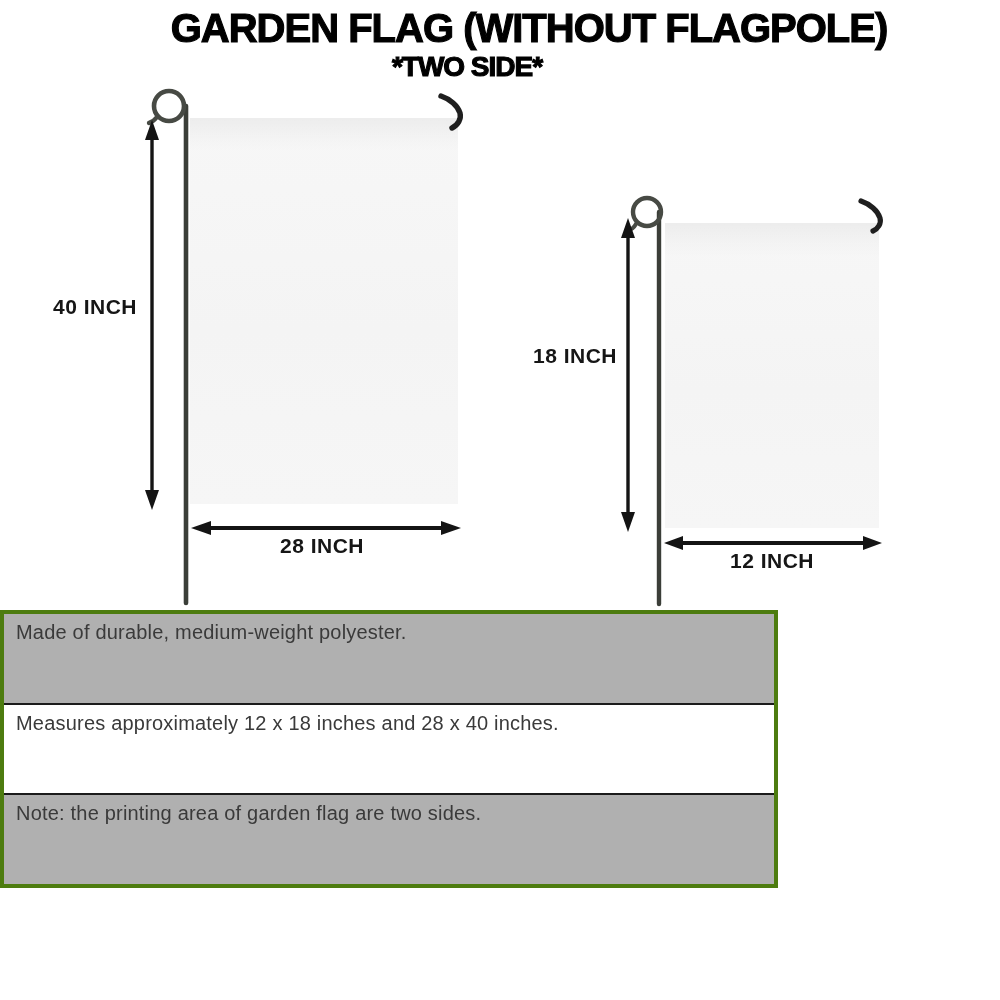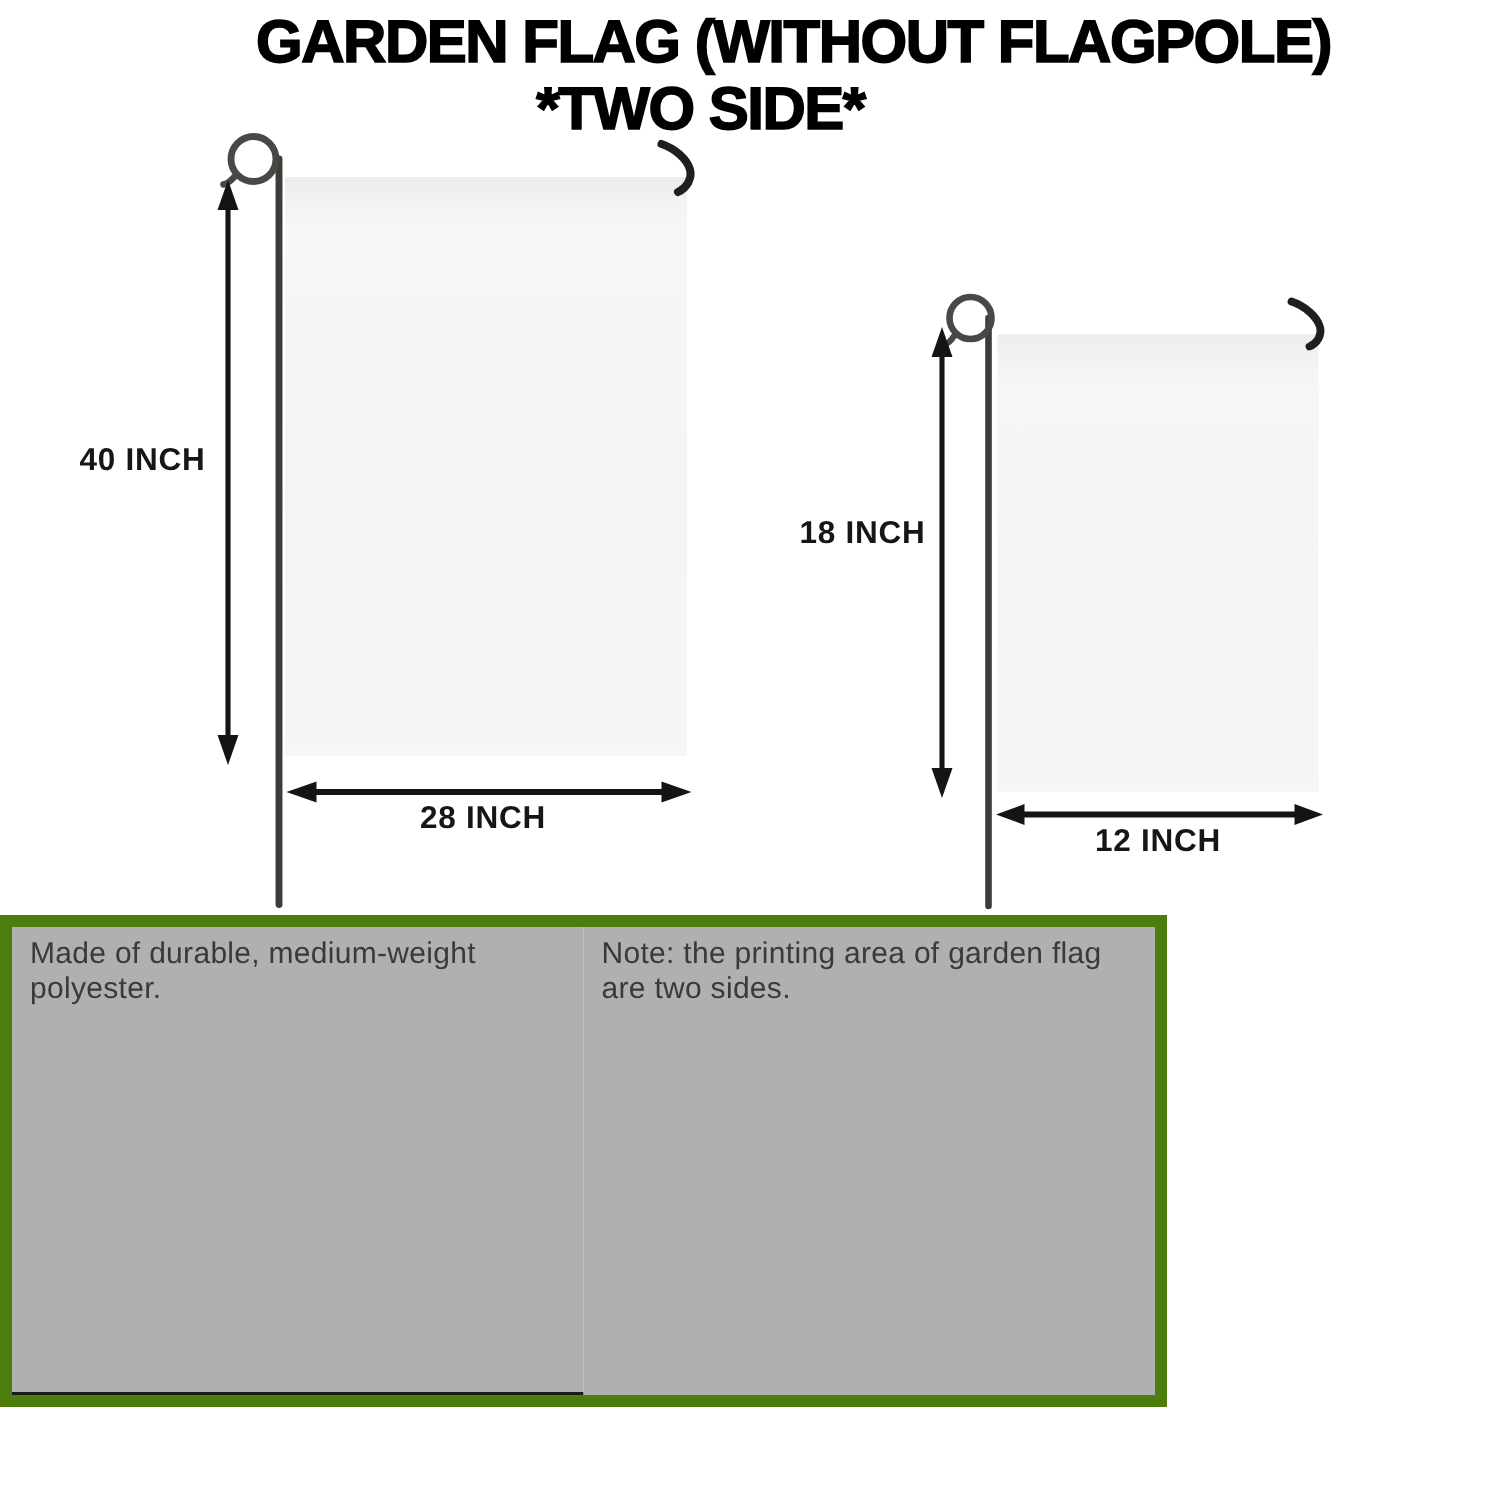--- a/index.html
+++ b/index.html
@@ -8,21 +8,21 @@
     font-family:"Liberation Sans", sans-serif;overflow:hidden;
   }
   
   .title-line1{
     position:absolute;top:6px;left:0;width:1000px;text-align:center;
     font-size:40px;font-weight:900;letter-spacing:-1px;color:#000;
     -webkit-text-stroke:1.1px #000;white-space:nowrap;padding-left:29px;
   }
   .title-line2{
     position:absolute;top:51px;left:0;width:934px;text-align:center;
-    font-size:40px;font-weight:900;letter-spacing:-1px;color:#000;
+    font-size:28px;font-weight:900;letter-spacing:-1px;color:#000;
     -webkit-text-stroke:1.1px #000;white-space:nowrap;
   }
   
   .flag{
     position:absolute;
     background:
       linear-gradient(180deg, rgba(0,0,0,0.045) 0px, rgba(0,0,0,0.012) 22px, rgba(0,0,0,0) 34px),
       linear-gradient(180deg, #f7f7f7 0%, #f4f4f4 55%, #f6f6f6 100%);
   }
   .flag-large{left:190px;top:118px;width:268px;height:386px;}
@@ -35,23 +35,23 @@
   .dim-label{
     position:absolute;font-size:21px;font-weight:700;color:#161616;
     letter-spacing:0.5px;text-align:center;white-space:nowrap;
   }
   .lbl-40{left:40px;top:295px;width:110px;}
   .lbl-28{left:242px;top:534px;width:160px;}
   .lbl-18{left:495px;top:344px;width:160px;}
   .lbl-12{left:692px;top:549px;width:160px;}
   
   .feature-table{
-    position:absolute;left:0;top:610px;width:778px;height:328px;
-    box-sizing:border-box;border:8px solid #4d7c0f;
-    display:flex;flex-direction:row;background:#fff;
+    position:absolute;left:0;top:610px;width:778px;height:278px;
+    box-sizing:border-box;border:4px solid #4d7c0f;
+    display:flex;flex-direction:column;background:#fff;
   }
   .feature-row{
     flex:1;box-sizing:border-box;border-bottom:2px solid #1b1b1b;
     padding:7px 12px 0 12px;font-size:20px;color:#3a3a3a;
     letter-spacing:0.2px;background:#ffffff;
   }
   .feature-row:last-child{border-bottom:none;}
   .feature-row.alt{background:#b0b0b0;}
 </style>
 </head>
@@ -103,16 +103,17 @@
   <svg class="arrow" style="left:662px;top:532px;" width="222" height="22" viewBox="0 0 222 22">
     <line x1="17" y1="11" x2="205" y2="11" stroke="#141414" stroke-width="4"></line>
     <polygon points="2,11 21,4 21,18" fill="#141414"></polygon>
     <polygon points="220,11 201,4 201,18" fill="#141414"></polygon>
   </svg>
   <div class="dim-label lbl-18">18 INCH</div>
   <div class="dim-label lbl-12">12 INCH</div>
 
   <div class="feature-table">
     <div class="feature-row alt">Made of durable, medium-weight polyester.</div>
+    <div class="feature-row">Measures approximately 12 x 18 inches and 28 x 40 inches.</div>
     <div class="feature-row alt">Note: the printing area of garden flag are two sides.</div>
   </div>
 
 </div>
 
 </body></html>

